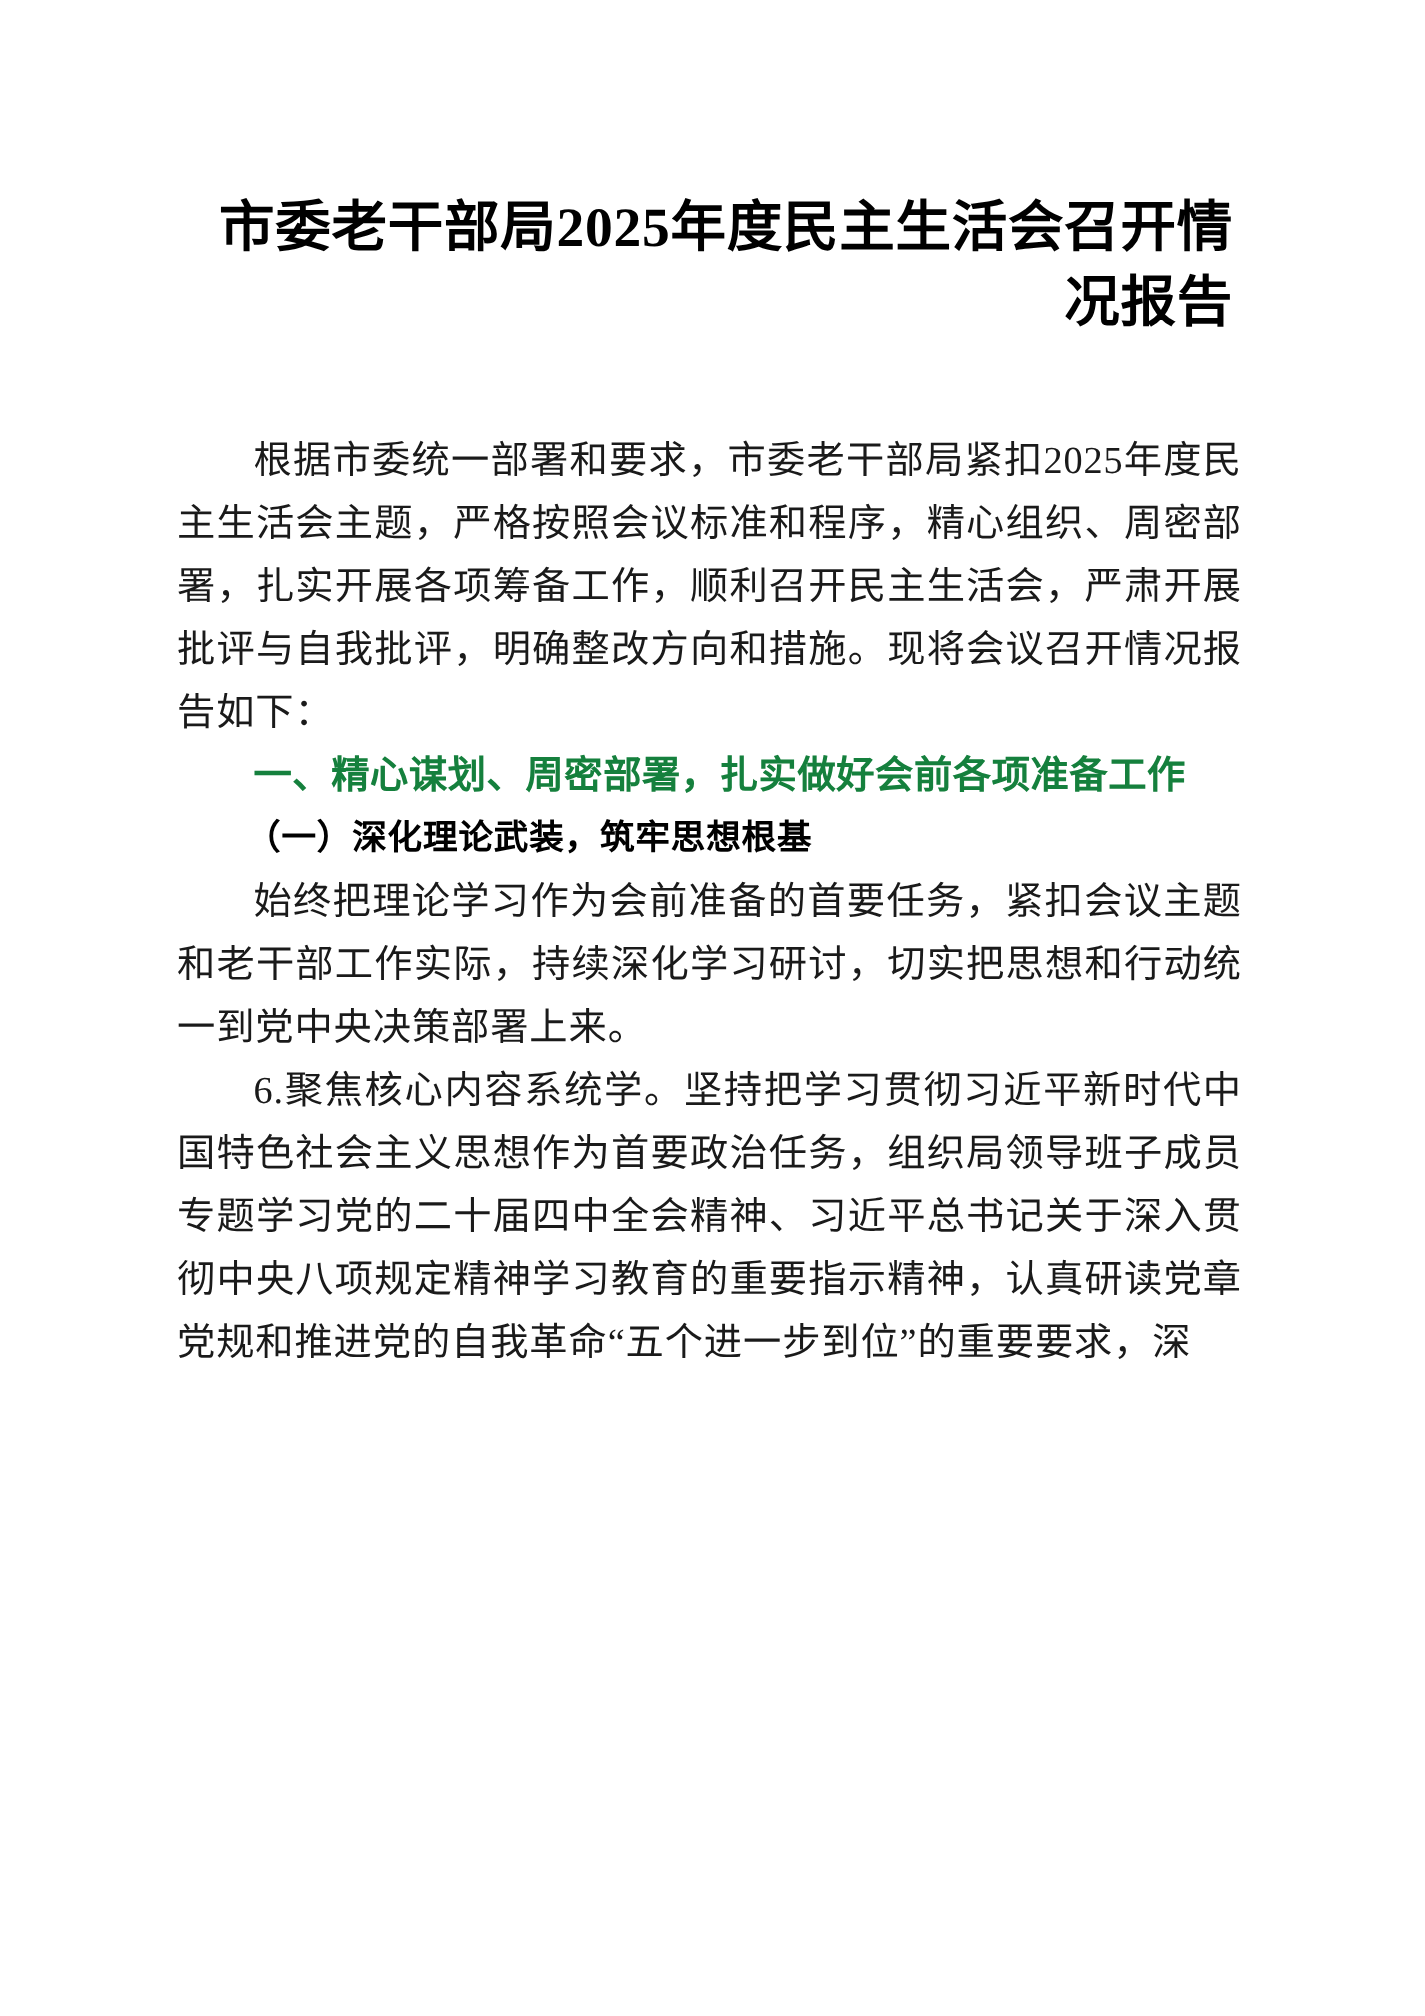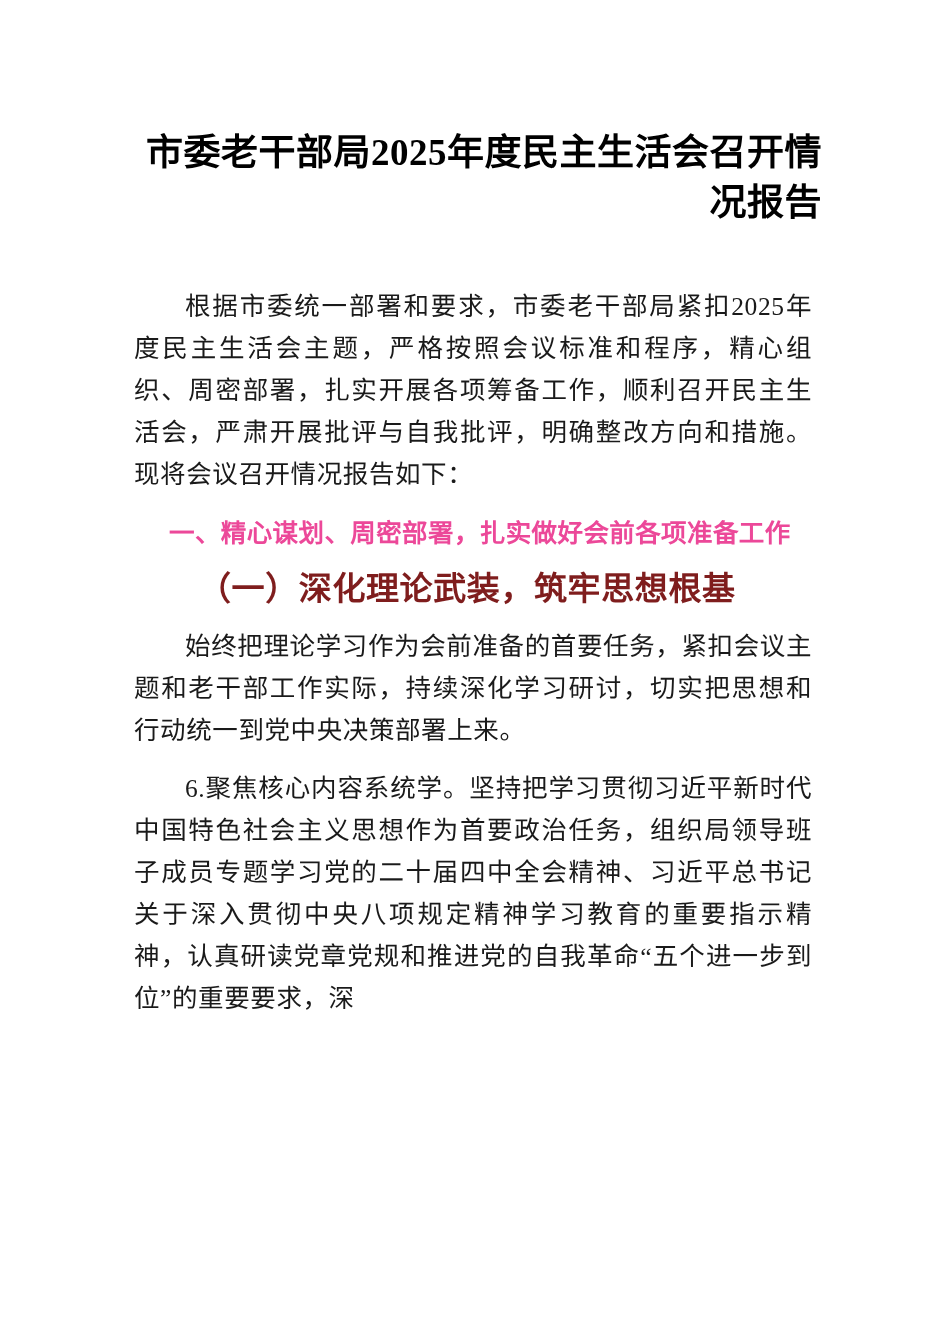--- a/index.html
+++ b/index.html
@@ -43,52 +43,52 @@
 
   
   .para {
     font-family: "Liberation Serif", "DejaVu Serif", serif;
     font-size: 25.5px;
     line-height: 42px;
     color: #1a1a1a;
     text-align: justify;
     text-justify: inter-ideograph;
     text-indent: 2em;
-    margin: 16px;
+    margin: 0;
     letter-spacing: 0.6px;
   }
 
   .para-first {
     margin-top: 58px;
   }
 
   .para + .para {
     margin-top: 0;
   }
 
   
   .heading-1 {
     font-family: "Liberation Sans", "DejaVu Sans", sans-serif;
     font-weight: bold;
     font-size: 25.5px;
     line-height: 42px;
-    color: #ec4899;
+    color: #15803d;
     text-indent: 2em;
     margin: 0;
     letter-spacing: 0.4px;
   }
 
   
   .heading-2 {
     font-family: "Liberation Serif", "DejaVu Serif", serif;
-    font-size: 33px;
+    font-size: 23px;
     line-height: 42px;
-    color: #7f1d1d;
+    color: #000000;
     text-indent: 2em;
-    margin: 14px;
+    margin: 0;
     letter-spacing: 0.6px;
   }
 </style>
 </head>
 <body>
 
 <div class="page">
   <div class="page-body">
 
     <h1 class="doc-title">市委老干部局2025年度民主生活会召开情况报告</h1>

